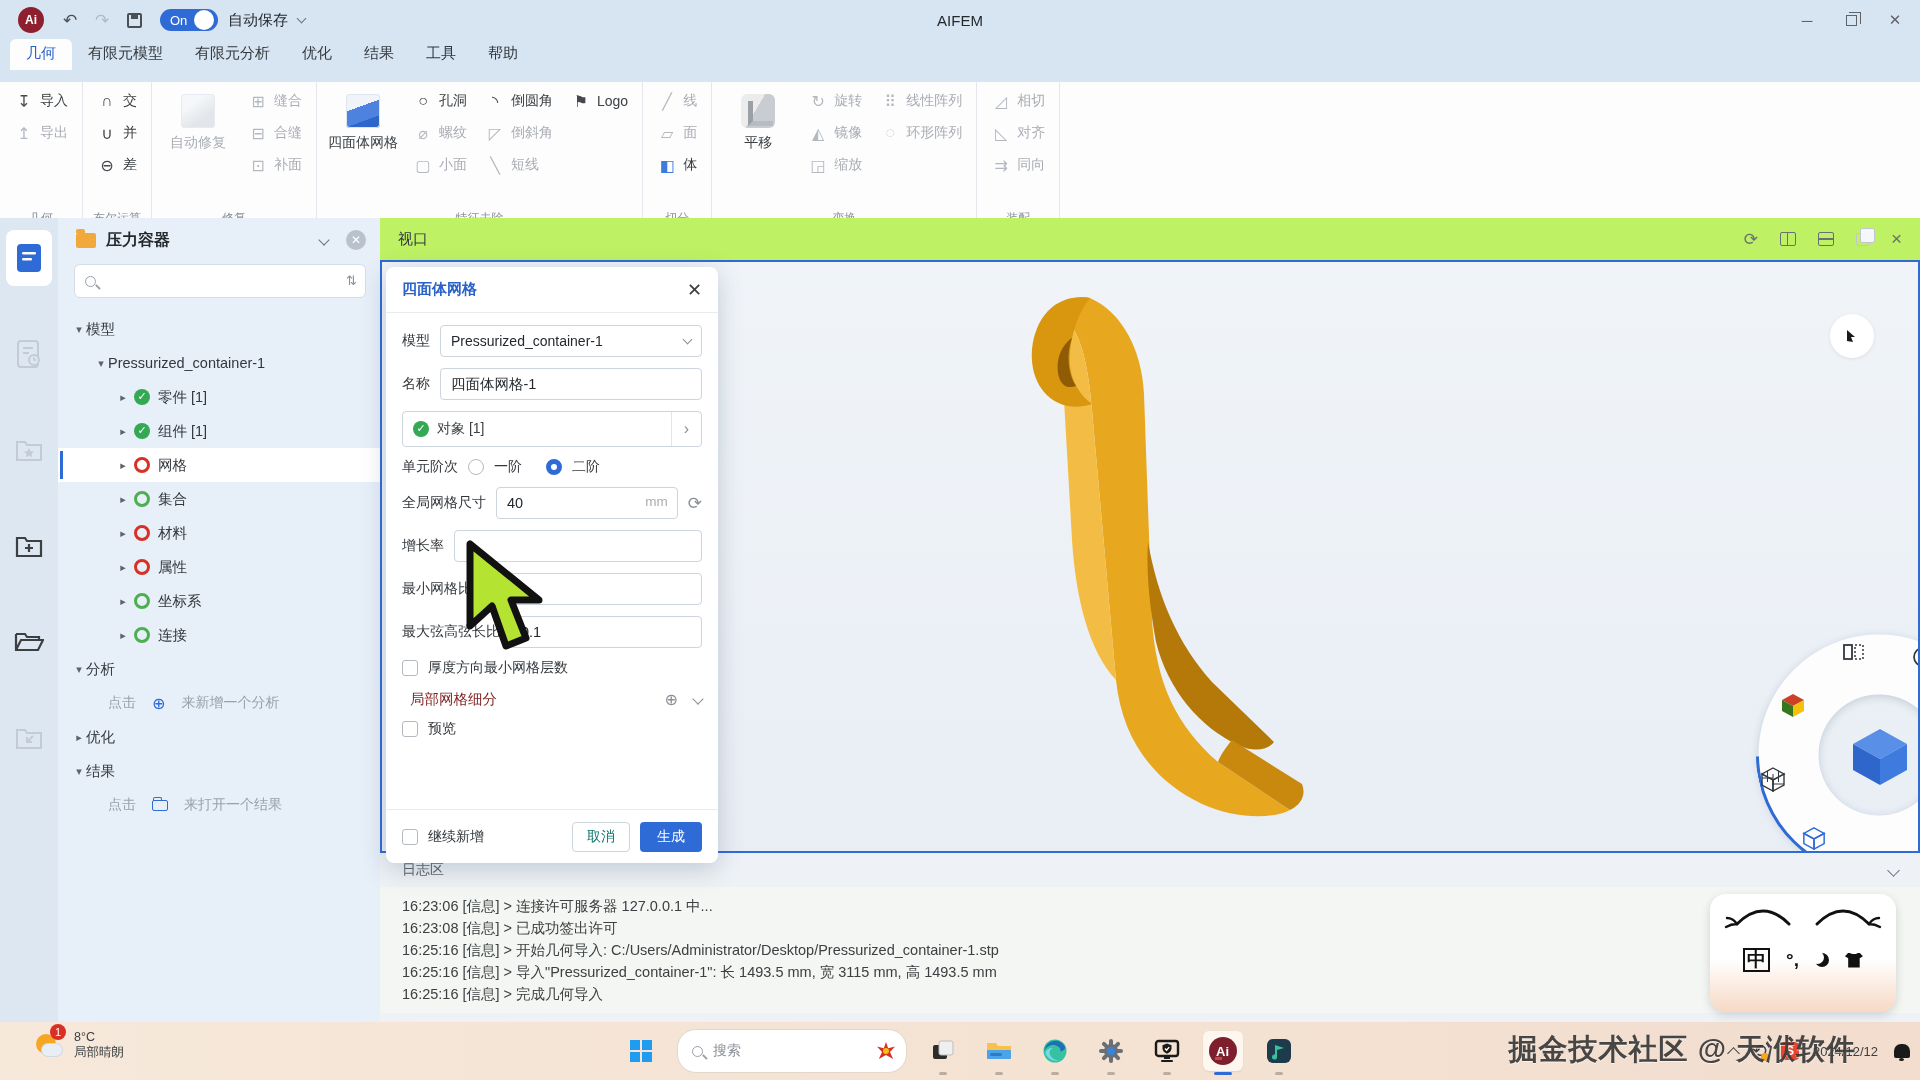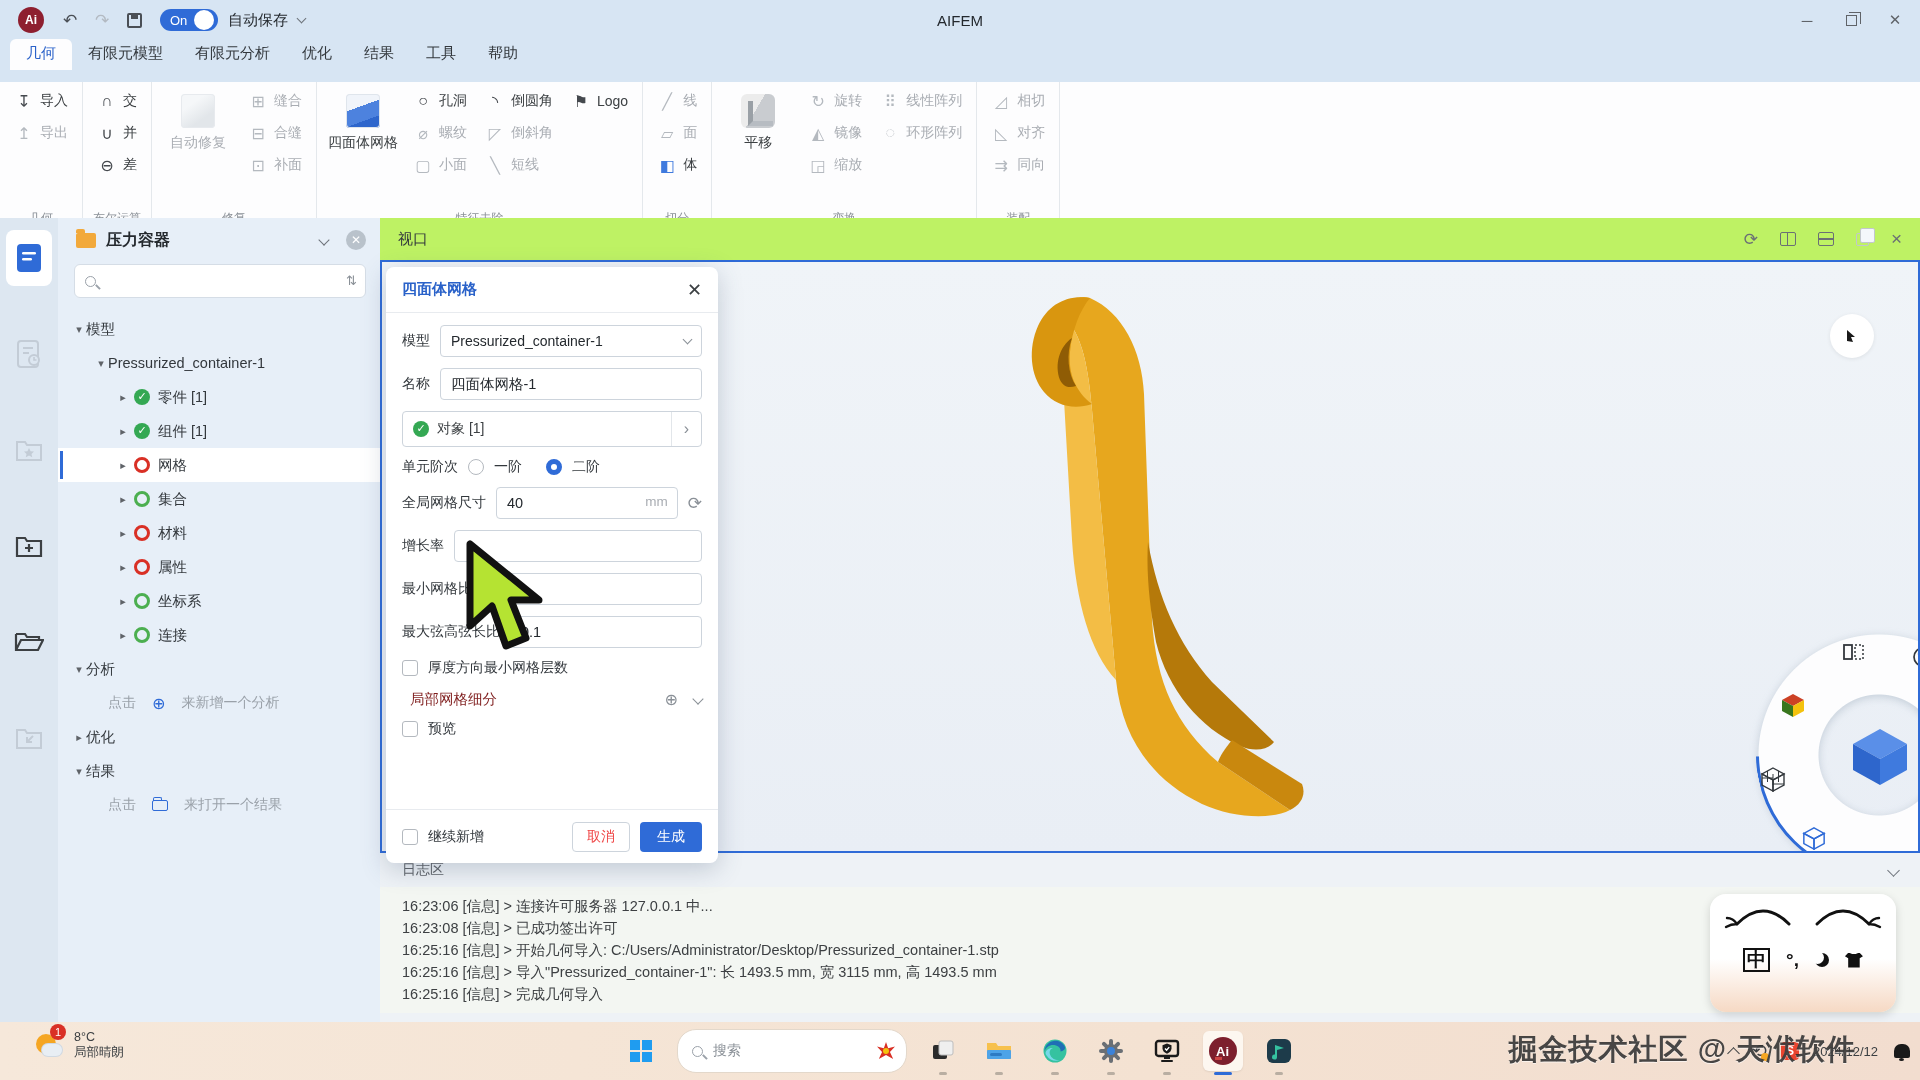--- a/index.html
+++ b/index.html
@@ -165,21 +165,21 @@
   .radio.on { border:5px solid #2f6bd7; }
   .rlabel { font-size:14px; color:#33383d; margin-right:14px; }
   .refresh { color:#8a9097; font-size:17px; flex:none; }
   .cb { width:16px; height:16px; border:1.6px solid #b4b9bf; border-radius:3px; flex:none; }
   .cb-label { font-size:14px; color:#33383d; }
   .dsection { display:flex; align-items:center; margin-top:2px; }
   .dsection .st { font-weight:normal; font-size:14.5px; color:#7f1d1d;margin-left:8px; }
   .dsection .plus { margin-left:auto; color:#8a9097; font-size:16px; }
   .dsection .sc { margin-left:16px; width:8px; height:8px; border-right:1.6px solid #8a9097; border-bottom:1.6px solid #8a9097; transform:rotate(45deg); margin-top:-2px; }
   .dlg-footer { height:54px; border-top:1px solid #e8ebef; display:flex; align-items:center; padding:0 16px; gap:10px; }
-  .btn-cancel { width:58px; height:30px; border:1px solid #cdd4dc; border-radius:4px; background:#fff; font-size:14px; color:#ef4444;
+  .btn-cancel { width:58px; height:30px; border:1px solid #cdd4dc; border-radius:4px; background:#fff; font-size:14px; color:#0f766e;
                 display:flex; align-items:center; justify-content:center; margin-left:auto; }
   .btn-generate { width:62px; height:30px; border-radius:4px; background:#2f6bd7; color:#fff; font-size:14px;
                   display:flex; align-items:center; justify-content:center; }
 
   
   .cursor { position:absolute; left:462px; top:540px; z-index:40; }
 
   
   .ime { position:absolute; left:1710px; top:894px; width:186px; height:118px; border-radius:16px; z-index:30;
          background:linear-gradient(#ffffff 55%, #f6d9c4); box-shadow:0 3px 10px rgba(0,0,0,.15);

